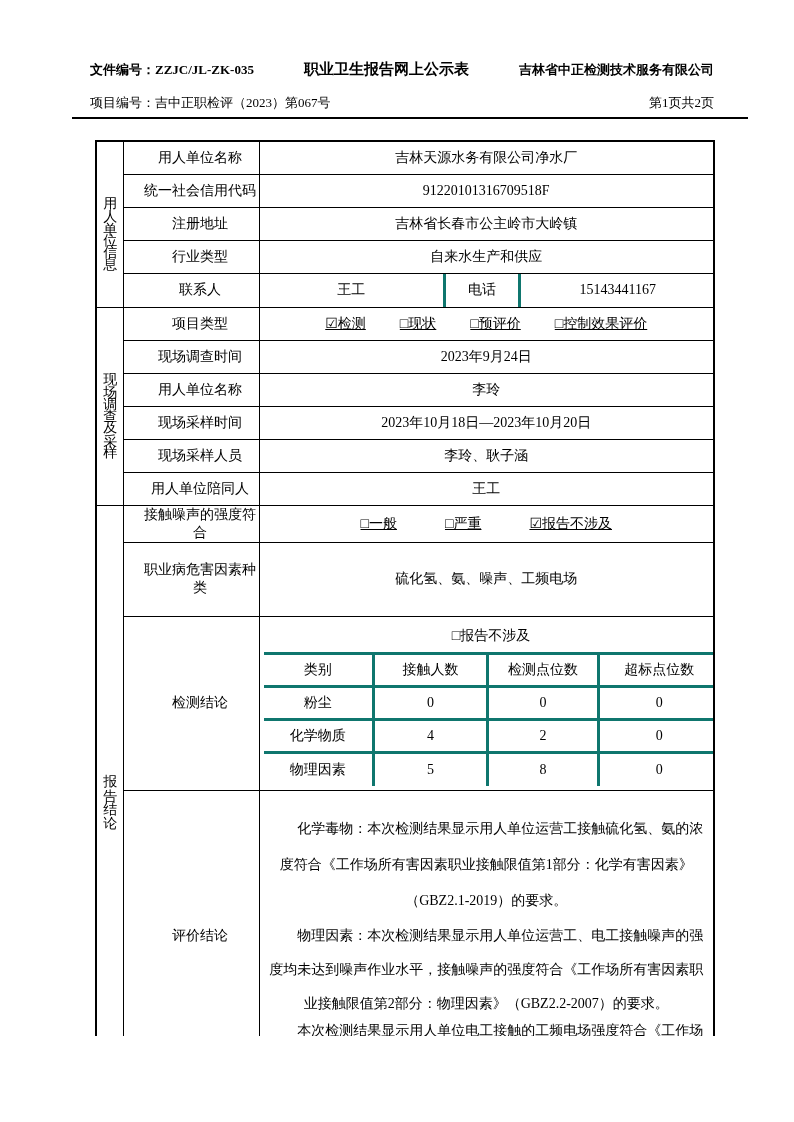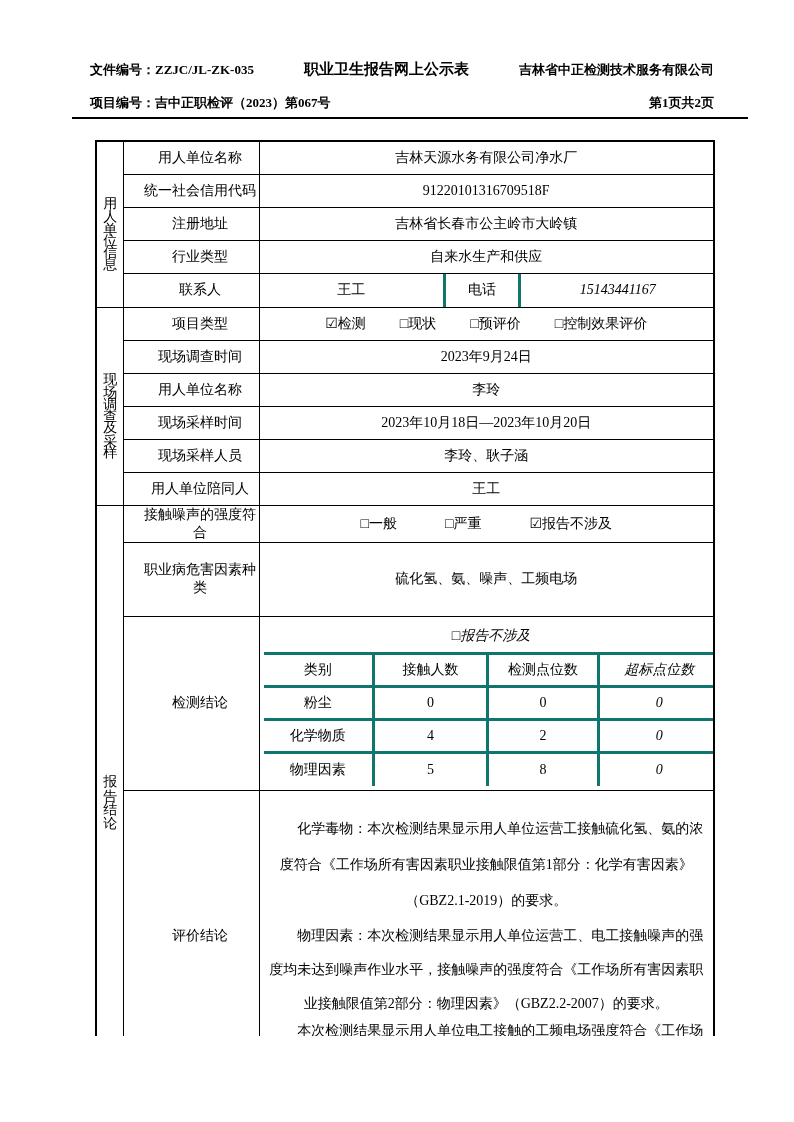--- a/index.html
+++ b/index.html
@@ -14,21 +14,21 @@
   
   .hdr-row1{
     position:absolute;top:60px;left:90px;right:80px;
     display:flex;justify-content:space-between;align-items:baseline;
     font-weight:bold;font-size:13px;white-space:nowrap;
   }
   .hdr-title{font-size:15px;}
   .hdr-row2{
     position:absolute;top:94px;left:90px;right:80px;
     display:flex;justify-content:space-between;align-items:baseline;
-    font-weight:bold;font-size:13px;white-space:nowrap;
+    font-weight:normal;font-size:13px;white-space:nowrap;
   }
   .hdr-rule{
     position:absolute;top:117px;left:72px;width:676px;height:2px;
     background:#000;
   }
   
   table{border-collapse:collapse;table-layout:fixed;}
   .main{
     position:absolute;top:140px;left:95px;
     width:618px;
@@ -55,27 +55,27 @@
   
   .inner{width:100%;border-collapse:collapse;table-layout:fixed;}
   .inner td{
     border:3px solid #0f766e;
     text-align:center;vertical-align:middle;
     font-size:14px;padding:0;overflow:hidden;
   }
   .inner tr:first-child td{border-top:none;}
   .inner tr:last-child td{border-bottom:none;}
   .inner td:first-child{border-left:none;}
-  .inner td:last-child{border-right:none;font-style:italic;}
+  .inner td:last-child{border-right:none;}
   .inner tr{height:33px;}
   
   .optrow{display:flex;justify-content:center;align-items:center;}
   .optrow.types{gap:34px;}
   .optrow.risk{gap:48px;}
-  .opt{white-space:nowrap;}
+  .opt{white-space:nowrap;text-decoration:underline;}
   
   .evalcell{text-align:left;vertical-align:top;}
   .evalcell .inner-pad{padding:20px 9px 0 9px;}
   .evalcell p{margin:0;text-indent:2em;}
   .p-loose{line-height:36px;}
   .p-mid{line-height:34px;}
   .p-tight{line-height:20px;}
 </style>
 </head>
 <body>

